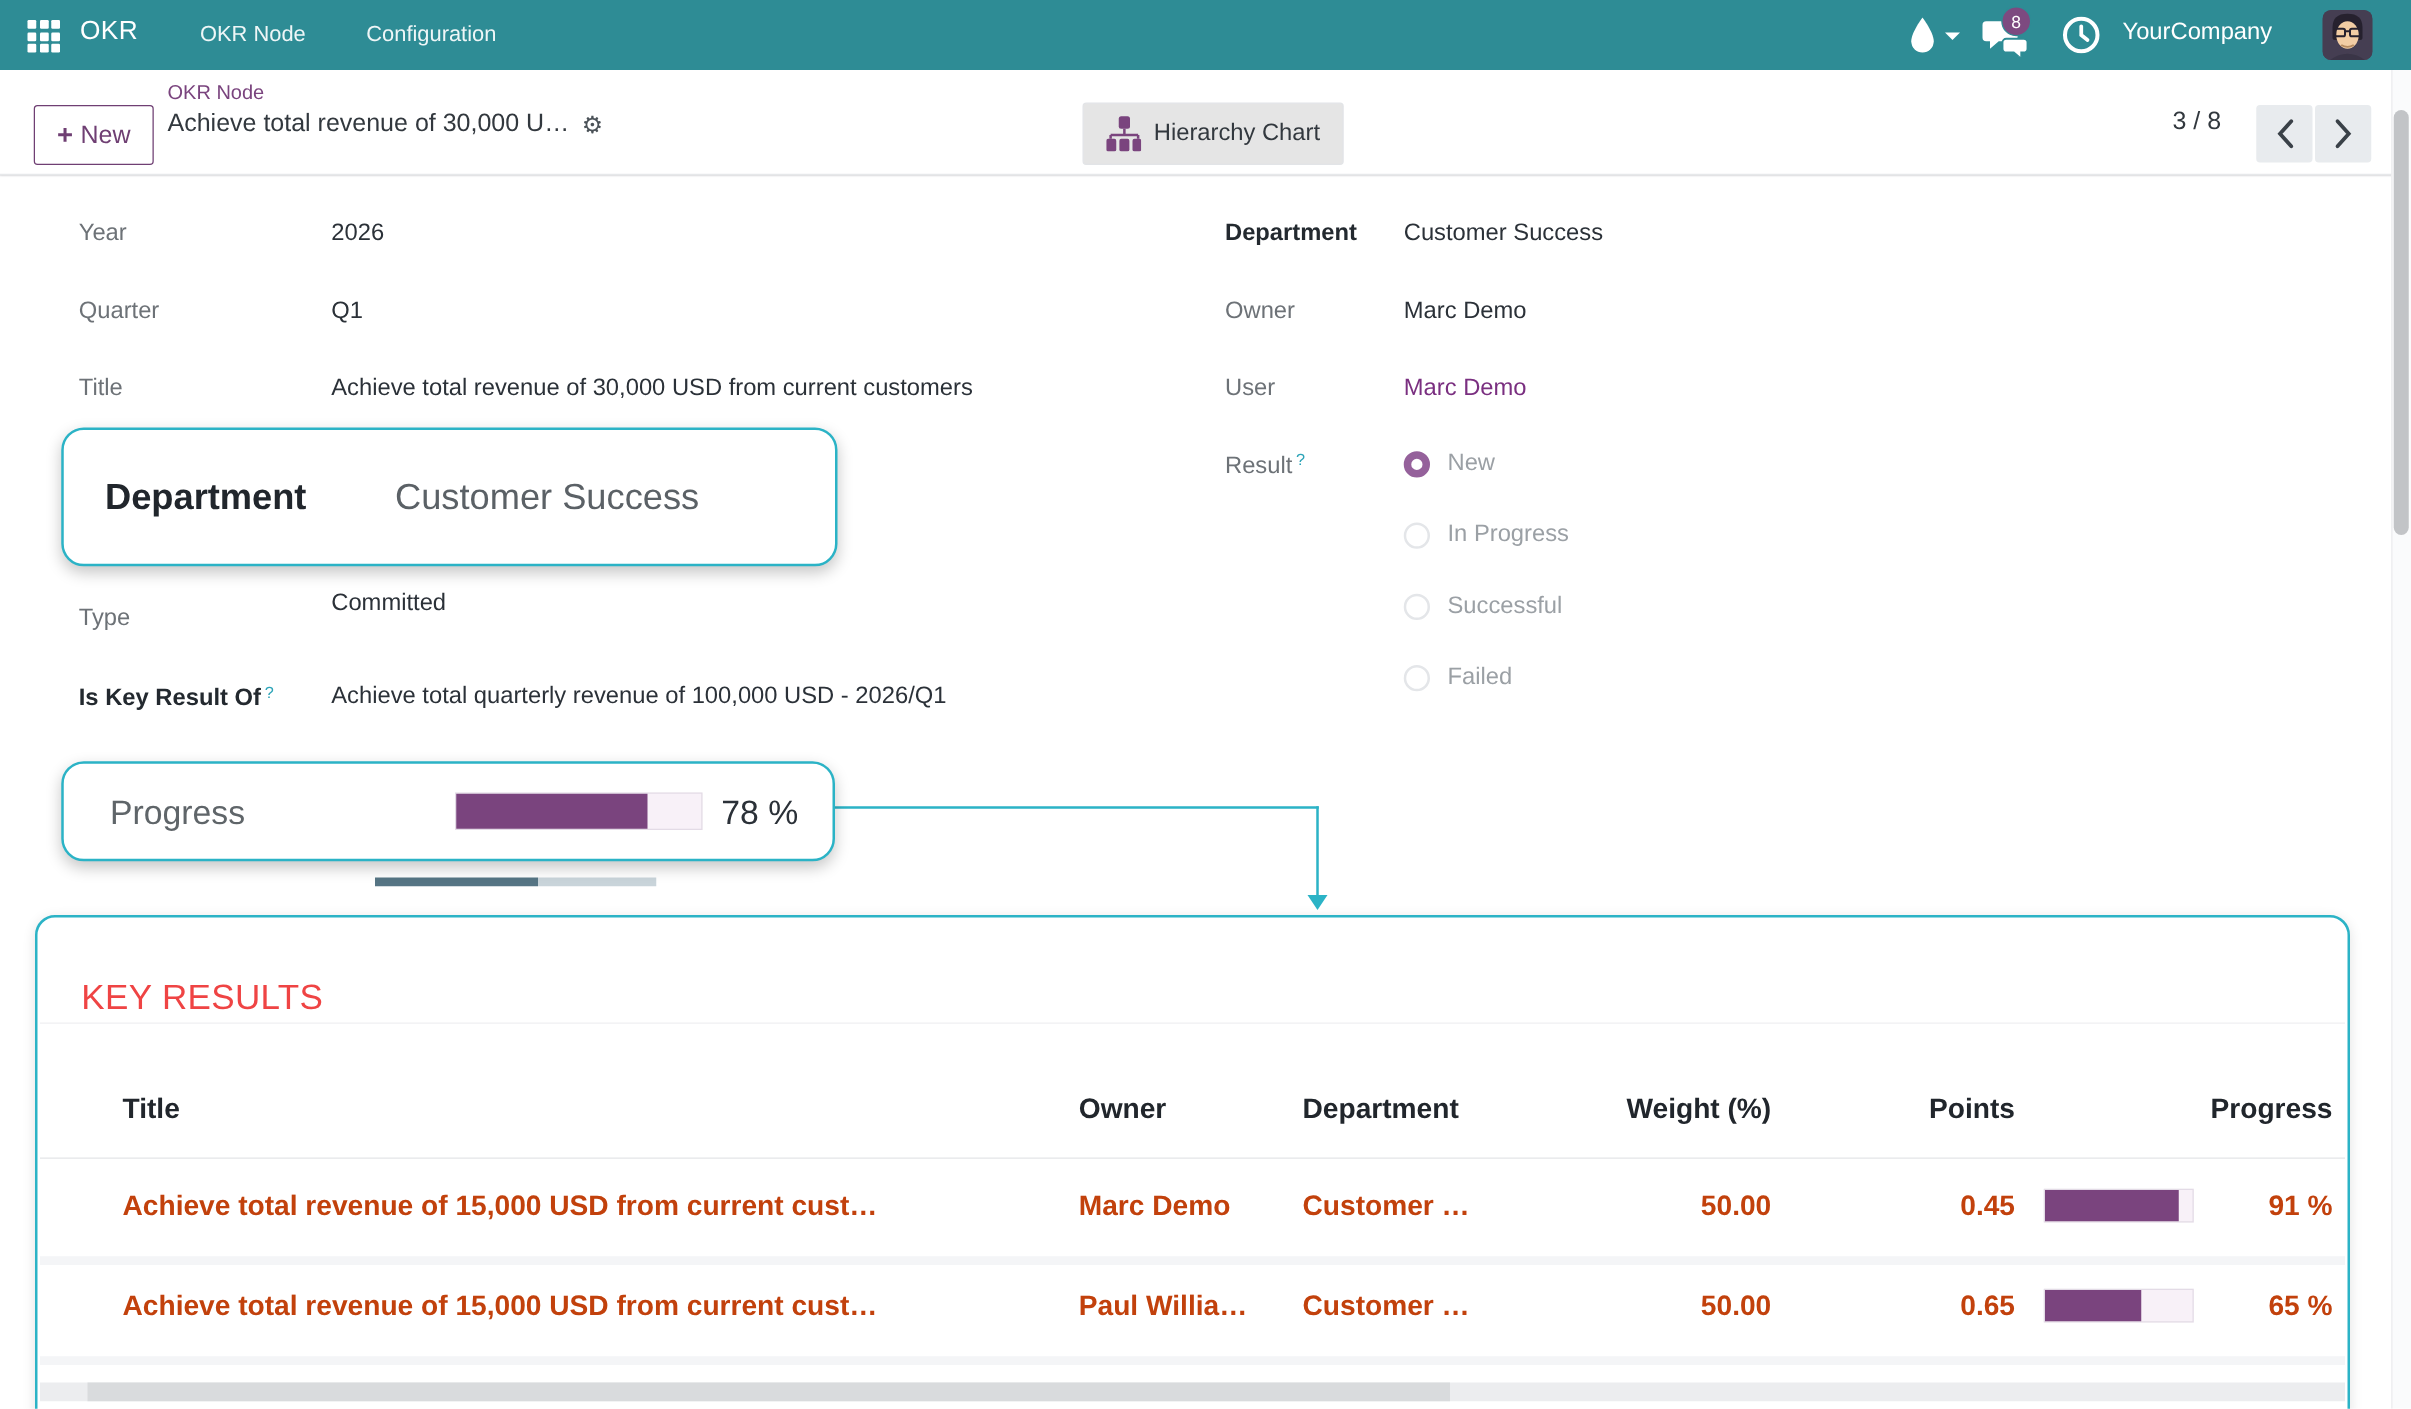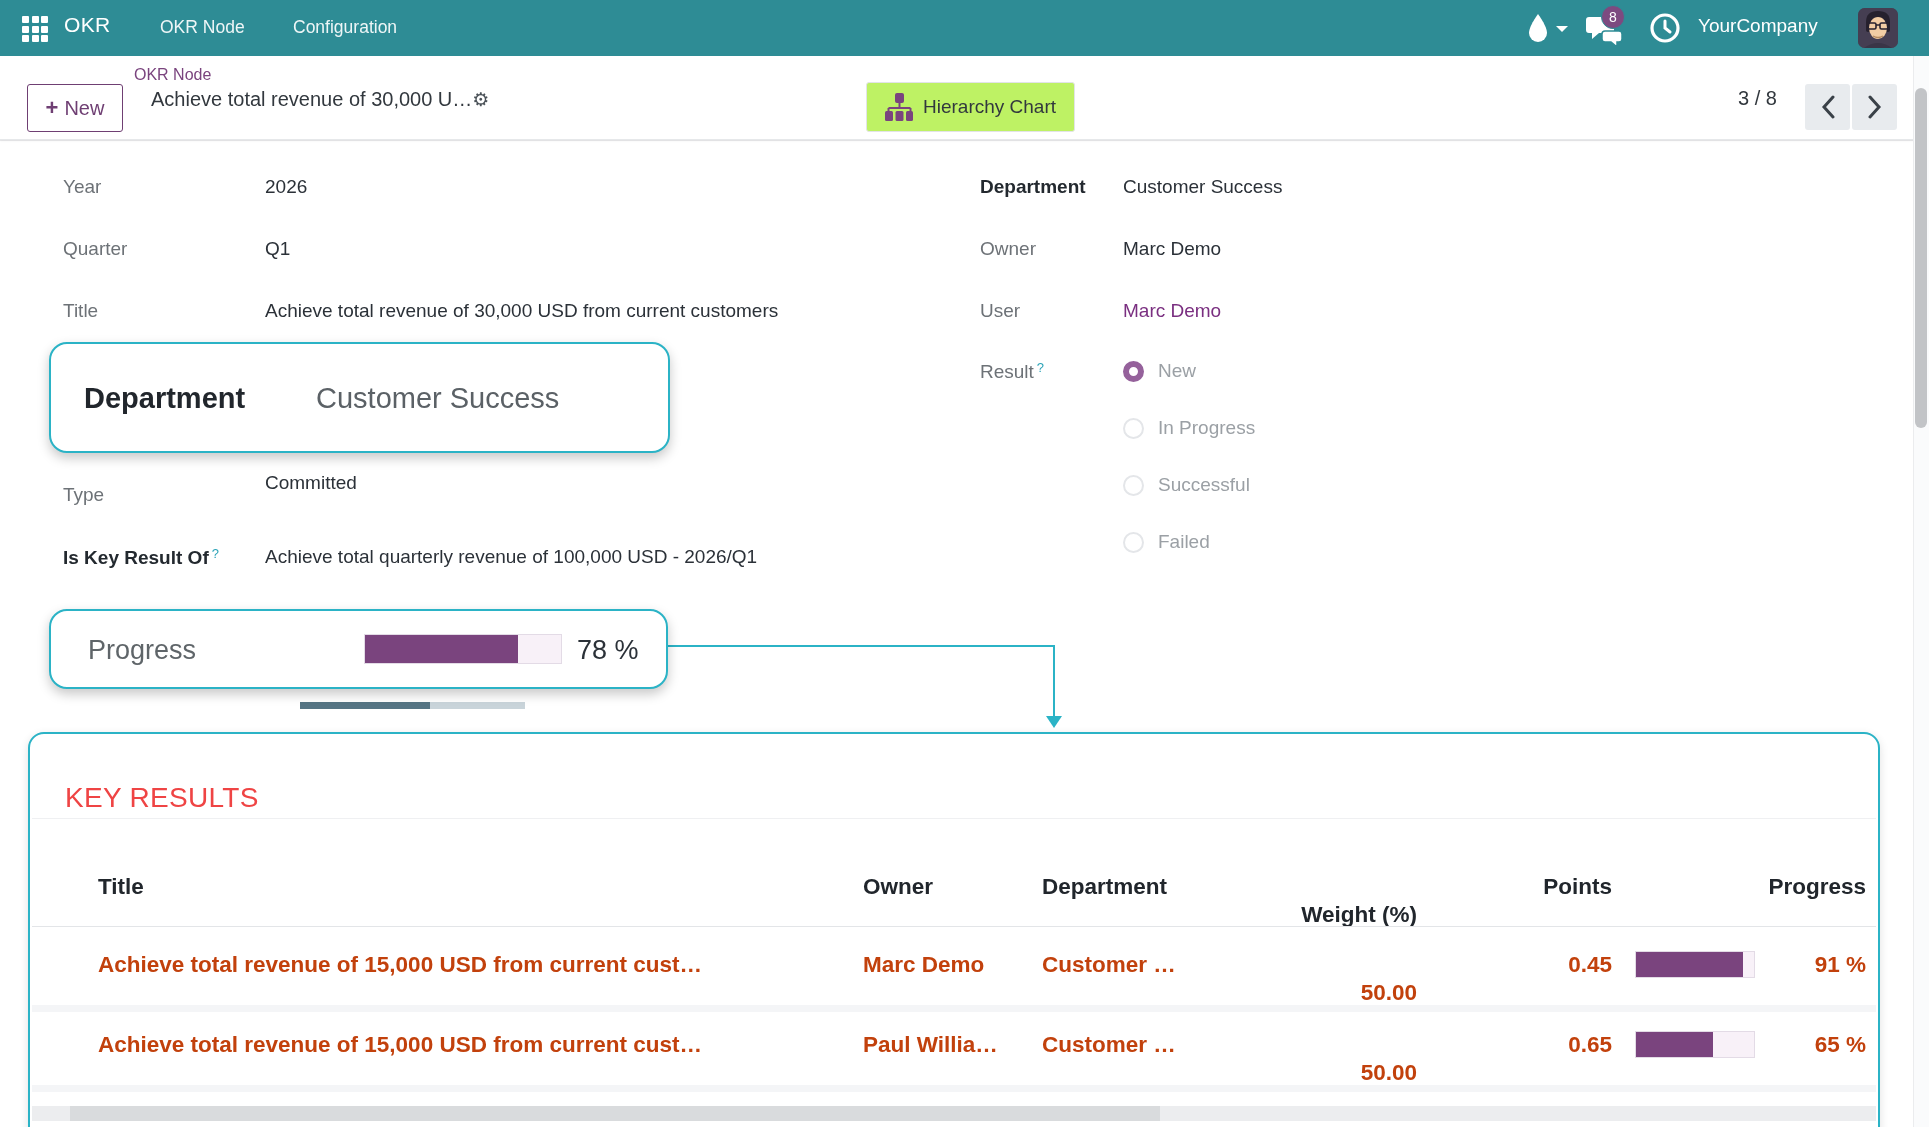--- a/index.html
+++ b/index.html
@@ -17,24 +17,24 @@
   .nav-caret { width:0; height:0; border-left:6px solid transparent; border-right:6px solid transparent; border-top:6px solid #fff; top:26px; }
   .msg-badge { left:1601px; top:5px; min-width:24px; height:24px; background:#7D4A80; border-radius:12px; color:#fff; font-size:14px; display:flex; align-items:center; justify-content:center; padding:0 6px; border:1px solid #2E8C95; }
   .nav-company { left:1698px; top:15px; font-size:19px; color:#fff; cursor:pointer; }
   .nav-avatar { left:1858px; top:8px; width:40px; height:40px; border-radius:7px; overflow:hidden; cursor:pointer; background:#4a4457; }
 
   
   .control-panel { left:0; top:56px; width:1929px; height:84px; background:#fff; border-bottom:1px solid #e6e8ea; box-shadow:0 1px 2px rgba(0,0,0,.06); z-index:20; }
   .btn-new { left:27px; top:28px; width:96px; height:48px; background:#fff; border:1px solid #6F3F73; border-radius:3px; color:#6F3F73; font-size:20px; display:flex; align-items:center; justify-content:center; gap:6px; cursor:pointer; }
   .btn-new .plus { font-weight:bold; font-size:22px; }
   .crumb-link { left:134px; top:10px; font-size:16px; color:#7A447E; cursor:pointer; }
-  .crumb-title-row { left:151px; top:32px; display:flex; align-items:flex-start; }
+  .crumb-title-row { left:134px; top:32px; display:flex; align-items:flex-start; gap:10px; }
   .crumb-title { font-size:20px; color:#32383e; max-width:350px; white-space:nowrap; }
   .gear { font-size:19px; color:#4b5258; cursor:pointer; }
-  .btn-hierarchy { left:866px; top:26px; height:50px; padding:0 18px; background:#bef264; border:1px solid #e2e4e7; border-radius:3px; display:flex; align-items:center; gap:10px; font-size:19px; color:#32383e; cursor:pointer; }
+  .btn-hierarchy { left:866px; top:26px; height:50px; padding:0 18px; background:#e5e5e5; border:1px solid #e2e4e7; border-radius:3px; display:flex; align-items:center; gap:10px; font-size:19px; color:#32383e; cursor:pointer; }
   .pager-count { left:1738px; top:42px; font-size:20px; color:#32383e; transform:translateY(-50%);text-align:center; }
   .pager-btn { top:28px; width:45px; height:46px; background:#e8ebee; border:none; border-radius:3px; display:flex; align-items:center; justify-content:center; cursor:pointer; }
   .pager-btn svg { stroke:#3a4148; }
 
   
   .sheet-divider { left:0; top:140px; width:1913px; height:1px; background:#ececee; }
   .f-label { font-size:19px; color:#6d7277; }
   .f-label.strong { color:#23292f; font-weight:600; }
   .f-value { font-size:19px; color:#2b3138; }
   .f-link { font-size:19px; color:#7A2F80; cursor:pointer; }
@@ -63,21 +63,21 @@
 
   
   .kr-box { left:28px; top:732px; width:1852px; height:440px; background:#fff; border:2px solid #2BB3C6; border-radius:16px; box-shadow:0 3px 10px rgba(0,0,0,.12); z-index:8; }
   .kr-title { left:35px; top:48px; font-size:28px; font-weight:normal; color:#ef4444; letter-spacing:.3px; }
   .kr-divider { left:2px; top:84px; width:1844px; height:1px; background:#eff0f2; }
   .kr-head { font-size:22.5px; font-weight:600; color:#21262c; }
   .kr-cell { font-size:22.5px; color:#c2410c; white-space:nowrap;font-weight:bold; }
   .col-title { left:68px; width:700px; }
   .col-owner { left:833px; width:180px; }
   .col-dept  { left:1012px; width:200px; }
-  .col-weight{ left:1227px; width:160px; text-align:right;margin-top:28px; }
+  .col-weight{ left:1227px; width:160px; text-align:right; }
   .col-points{ left:1422px; width:160px; text-align:right; }
   .col-proghead { left:1636px; width:200px; text-align:right; }
   .kr-sep { left:2px; width:1844px; height:7px; background:#f4f5f7; }
   .kr-hsep { left:2px; width:1844px; height:1px; background:#e3e5e8; }
   .kr-meter { width:120px; height:27px; }
   .kr-pct { width:100px; text-align:right; }
   .kr-row-hit { left:2px; width:1844px; height:72px; cursor:pointer; }
 
   
   .vscroll-track { left:1913px; top:56px; width:16px; height:1071px; background:#fafbfc; border-left:1px solid #ebecee; z-index:40; }

